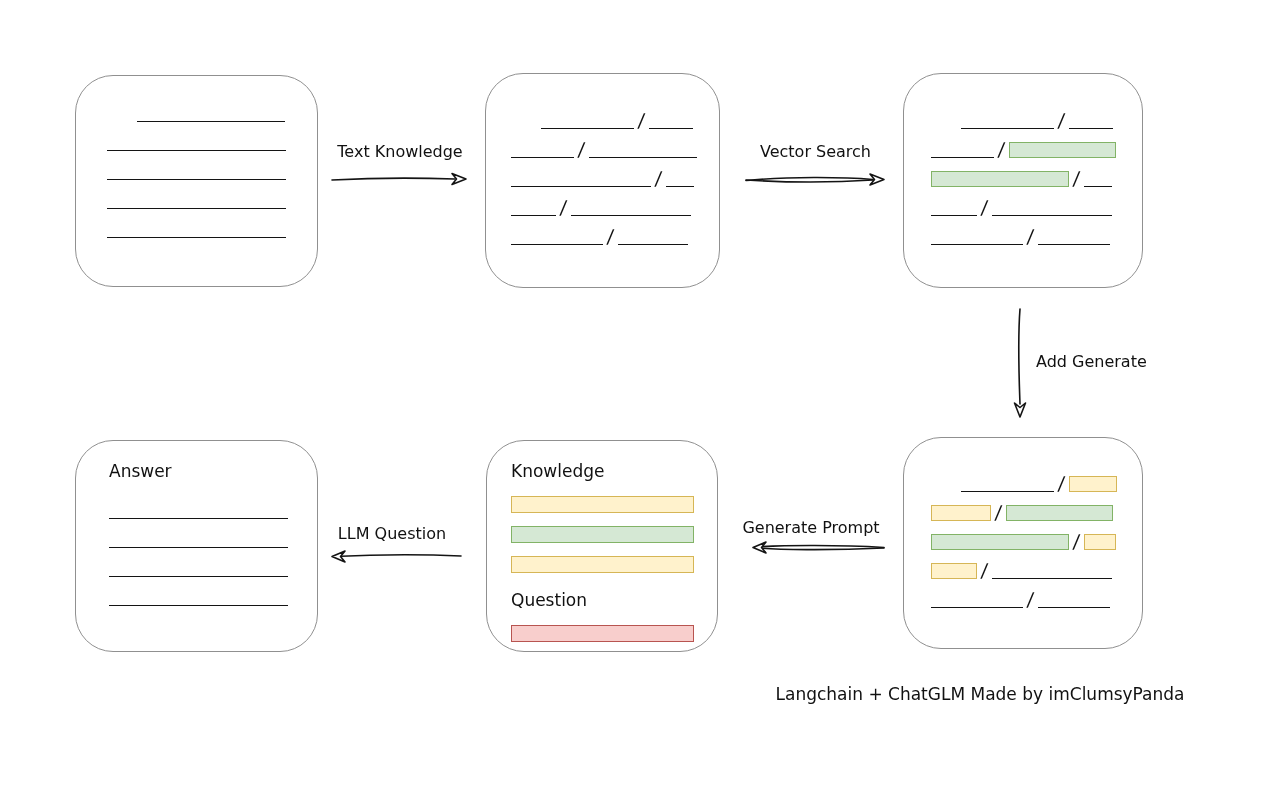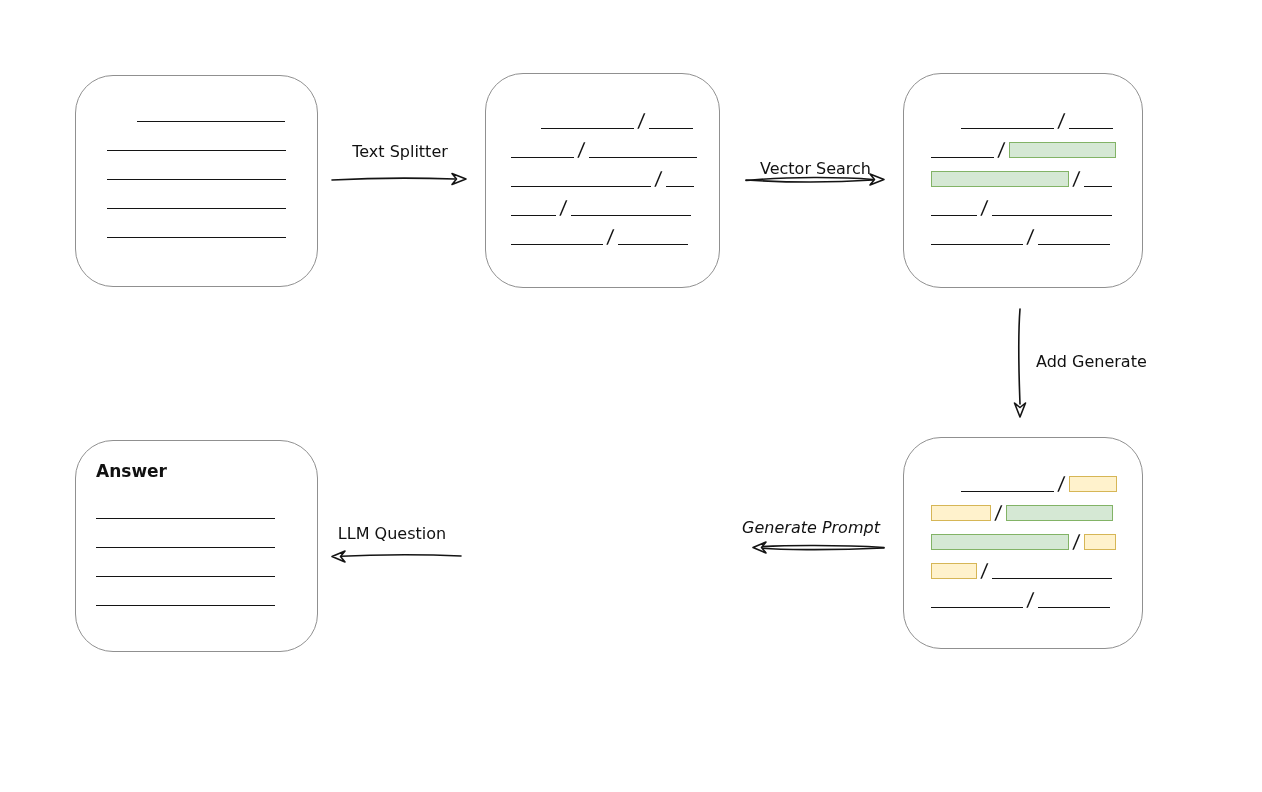--- a/index.html
+++ b/index.html
@@ -4,21 +4,21 @@
 <style>
   html,body{margin:0;padding:0;background:#fff;}
   .canvas{position:relative;width:1262px;height:792px;background:#ffffff;overflow:hidden;
           font-family:"DejaVu Sans",sans-serif;color:#111;}
   .node{position:absolute;box-sizing:border-box;border:1px solid #909090;border-radius:38px;background:#fff;}
   .doc-box    {left:75px;  top:75px;  width:243px;height:212px;padding:17px 24px 0 31px;}
   .split-box  {left:485px; top:73px;  width:235px;height:215px;padding:26px 20px 0 25px;}
   .match-box  {left:903px; top:73px;  width:240px;height:215px;padding:26px 20px 0 27px;}
   .ctx-box    {left:903px; top:437px; width:240px;height:212px;padding:25px 20px 0 27px;}
   .prompt-box {left:486px; top:440px; width:232px;height:212px;padding:16px 20px 0 24px;}
-  .answer-box {left:75px;  top:440px; width:243px;height:212px;padding:16px 24px 0 20px;font-weight:bold;}
+  .answer-box {left:75px;  top:440px; width:243px;height:212px;padding:16px 24px 0 33px;}
 
   .crow{display:flex;align-items:flex-end;height:29px;}
   .prompt-box .crow{height:30px;align-items:flex-start;}
   .lrow{display:flex;align-items:center;height:27px;font-size:17px;}
   .prompt-box .lrow{margin-bottom:12px;}
   .answer-box .lrow{margin-bottom:6px;}
   .nlabel{white-space:nowrap;}
 
   .seg-line{display:inline-block;height:0;border-bottom:1.7px solid #141414;}
   .seg-gap{display:inline-block;height:1px;}
@@ -137,63 +137,84 @@
         <span class="chip yellow" style="width: 46px;"></span>
         <span class="slash">/</span>
         <span class="seg-line" style="width: 120px;"></span>
       </div>
       <div class="crow">
         <span class="seg-line" style="width: 92px;"></span>
         <span class="slash">/</span>
         <span class="seg-line" style="width: 72px;"></span>
       </div>
     </div>
+  <div class="node prompt-box">
+      <div class="lrow">
+        <span class="nlabel">Knowledge</span>
+      </div>
+      <div class="crow">
+        <span class="chip yellow" style="width: 183px;"></span>
+      </div>
+      <div class="crow">
+        <span class="chip green" style="width: 183px;"></span>
+      </div>
+      <div class="crow">
+        <span class="chip yellow" style="width: 183px;"></span>
+      </div>
+      <div class="lrow">
+        <span class="nlabel">Question</span>
+      </div>
+      <div class="crow">
+        <span class="chip red" style="width: 183px;"></span>
+      </div>
+    </div>
   <div class="node answer-box">
       <div class="lrow">
         <span class="nlabel">Answer</span>
       </div>
       <div class="crow">
         <span class="seg-line" style="width: 179px;"></span>
       </div>
       <div class="crow">
         <span class="seg-line" style="width: 179px;"></span>
       </div>
       <div class="crow">
         <span class="seg-line" style="width: 179px;"></span>
       </div>
       <div class="crow">
         <span class="seg-line" style="width: 179px;"></span>
       </div>
     </div>
 
-  <div class="arrow-label" style="left:330px;top:142px;width:140px;">Text Splitter</div>
+  <div class="arrow-label" style="left:330px;top:142px;width:140px;">Text Knowledge</div>
   <svg class="arrow-svg" style="left:330px;top:170px;" width="140" height="18" viewBox="0 0 140 18">
     <path d="M2 10 C 40 8, 95 8, 125 9"></path>
     <path class="head" d="M122 3.5 L136 9 L122 14.5 L126.5 9 Z"></path>
   </svg>
 
-  <div class="arrow-label" style="left:743px;top:142px;width:145px;margin-top:17px;">Vector Search</div>
+  <div class="arrow-label" style="left:743px;top:142px;width:145px;">Vector Search</div>
   <svg class="arrow-svg" style="left:743px;top:170px;" width="145" height="18" viewBox="0 0 145 18">
     <path d="M3 10.5 C 45 6.5, 100 7, 130 9.5"></path>
     <path d="M3 10 C 50 13, 100 12, 130 10"></path>
     <path class="head" d="M127 4 L141 9.5 L127 15 L131.5 9.5 Z"></path>
   </svg>
 
   <svg class="arrow-svg" style="left:1010px;top:306px;" width="22" height="114" viewBox="0 0 22 114">
     <path d="M10 3 C 7.5 35, 9 70, 10 98"></path>
     <path class="head" d="M4.5 97 L10 111 L15.5 97 L10 101.5 Z"></path>
   </svg>
   <div class="arrow-label" style="left:1036px;top:352px;">Add Generate</div>
 
-  <div class="arrow-label" style="left:735px;top:518px;width:152px;font-style:italic;">Generate Prompt</div>
+  <div class="arrow-label" style="left:735px;top:518px;width:152px;">Generate Prompt</div>
   <svg class="arrow-svg" style="left:735px;top:538px;" width="152" height="18" viewBox="0 0 152 18">
     <path d="M149 9.5 C 100 6.5, 45 7.5, 20 9"></path>
     <path d="M149 10 C 95 12.5, 40 12, 20 9.5"></path>
     <path class="head" d="M18 9.5 L31 4 L26.5 9.5 L31 15 Z"></path>
   </svg>
 
   <div class="arrow-label" style="left:322px;top:524px;width:140px;">LLM Question</div>
   <svg class="arrow-svg" style="left:316px;top:548px;" width="148" height="16" viewBox="0 0 148 16">
     <path d="M145 8 C 100 6, 50 7, 18 8.5"></path>
     <path class="head" d="M16 8.5 L29 3 L24.5 8.5 L29 14 Z"></path>
   </svg>
 
+  <div class="caption">Langchain + ChatGLM Made by imClumsyPanda</div>
 </div>
 
 </body></html>

